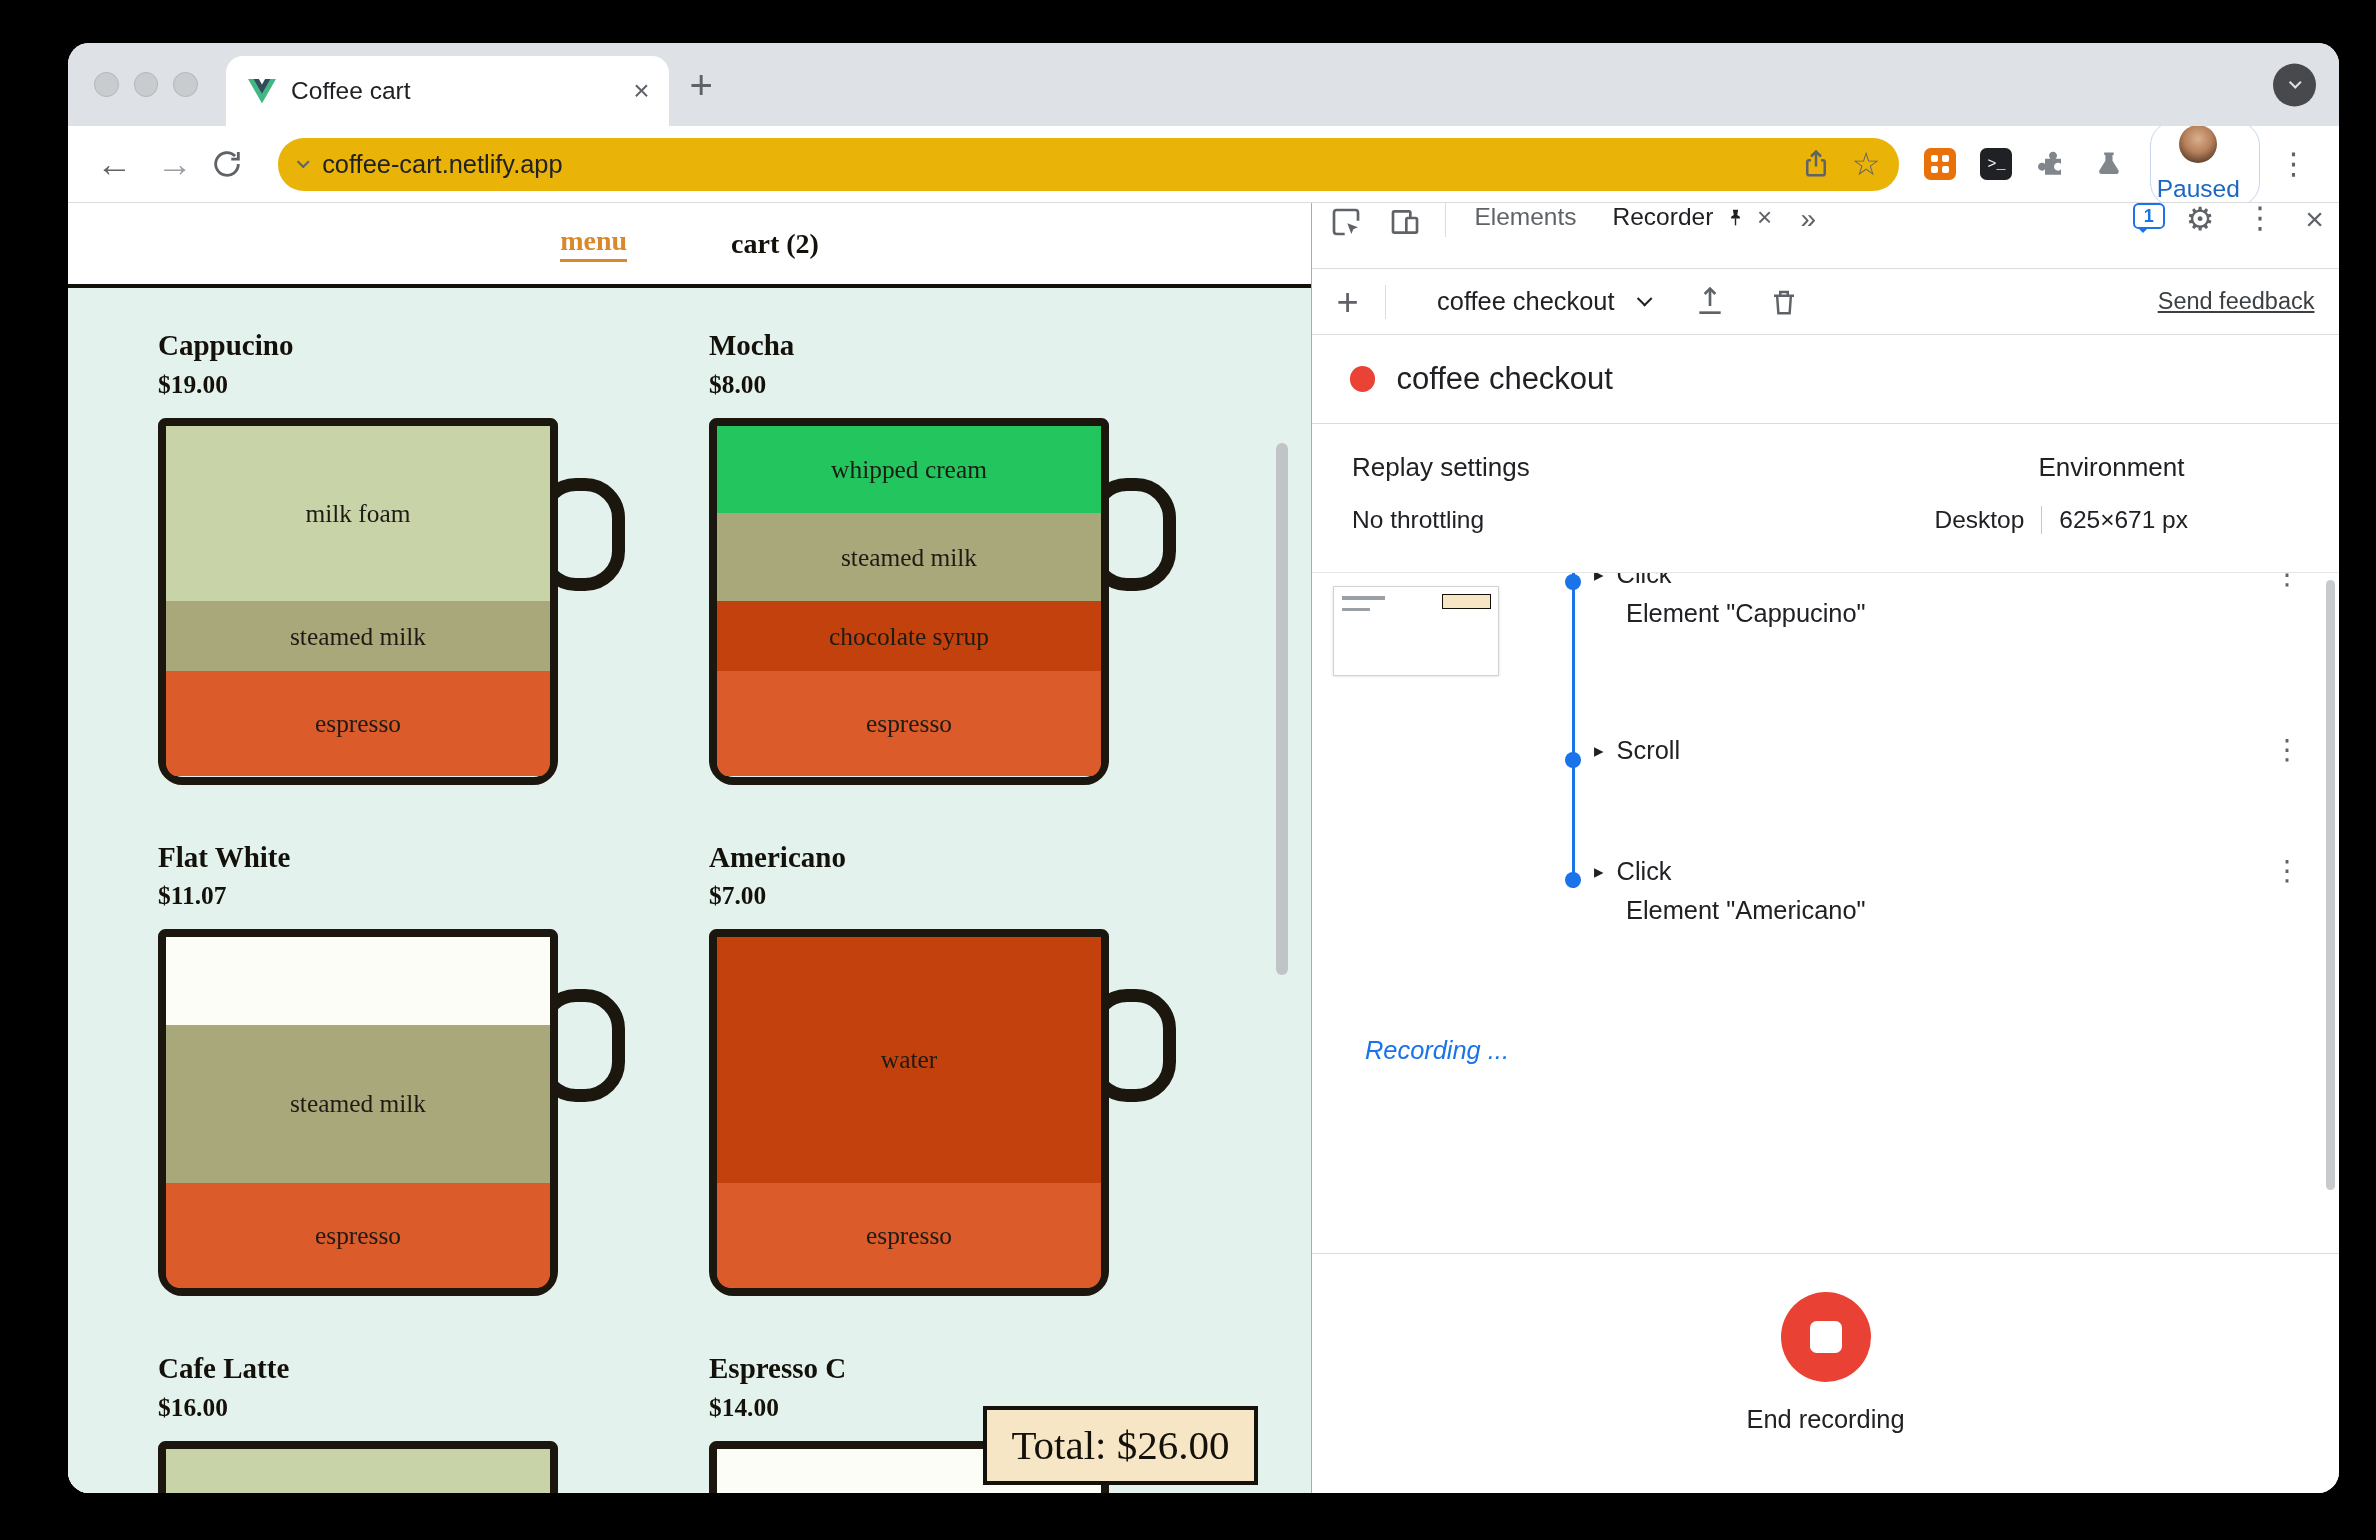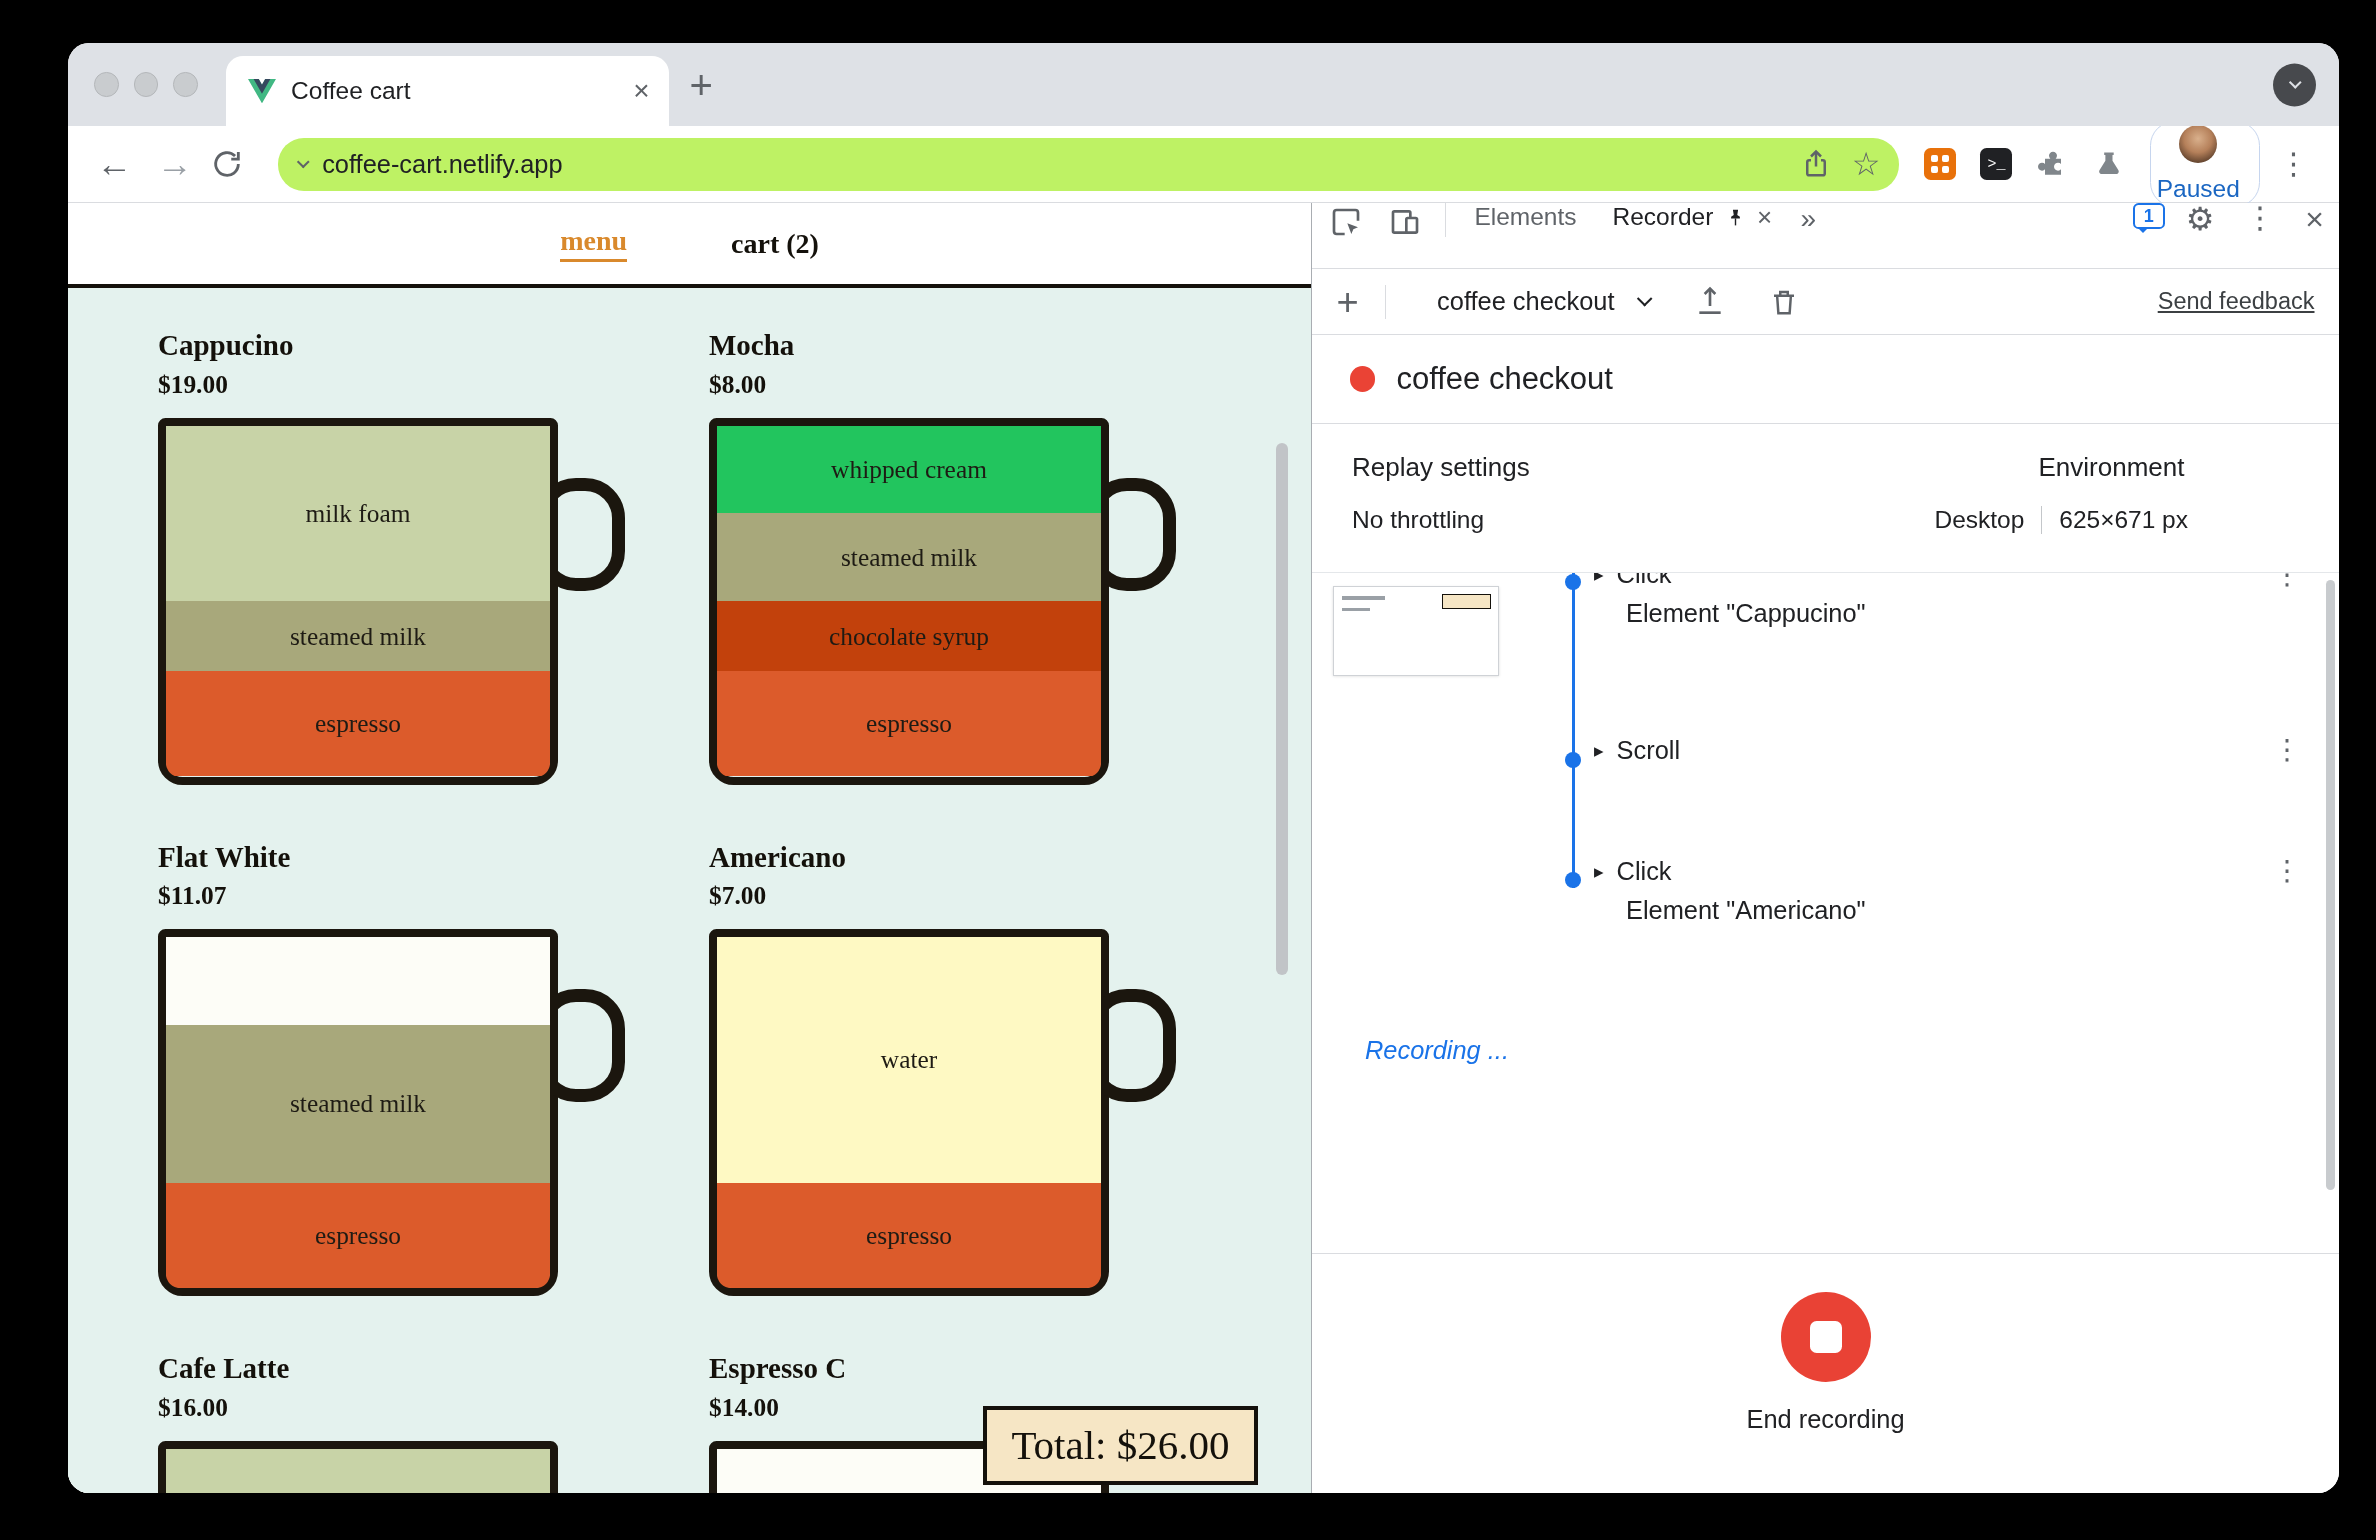--- a/index.html
+++ b/index.html
@@ -26,21 +26,21 @@
   .chev { display:inline-block; width:11.3px; height:11.3px; border-right:2.8px solid #5f6368;
           border-bottom:2.8px solid #5f6368; transform:rotate(45deg) translate(-1.9px,-1.9px); }
   .chev.white { border-color:#DEE1E6; }
   .chev.small { width:8.5px; height:8.5px; border-width:2.4px; }
 
   
   .toolbar { height:77px; background:#fff; display:flex; align-items:center; padding:0 21px; gap:9.4px;
              border-bottom:0.9px solid #DADCE0; }
   .nav-ic { font-size:36px; color:#5F6368; width:51px; text-align:center; line-height:1; }
   .nav-ic.fwd { color:#9AA0A6; }
-  .omnibox { flex:1; height:53px; background:#bef264; border-radius:26px; display:flex; align-items:center;
+  .omnibox { flex:1; height:53px; background:#eab308; border-radius:26px; display:flex; align-items:center;
              padding:0 19px 0 21px; gap:15px; margin:0 7.5px; }
   .url { font-size:25.4px; color:#202124; flex:1; }
   .ob-icons { display:flex; align-items:center; gap:21px; }
   .star { font-size:32px; color:#5F6368; line-height:1; }
   .ext { width:36px; height:36px; display:flex; align-items:center; justify-content:center; margin:0 5.6px; }
   .ext-grid { width:32px; height:32px; border-radius:6.6px; background:#E8710A; display:grid;
               grid-template-columns:1fr 1fr; gap:3.8px; padding:6.6px; }
   .ext-grid i { background:#fff; border-radius:1.9px; }
   .ext-term { width:32px; height:32px; border-radius:6.6px; background:#202124; color:#fff;
               font-family:"Liberation Mono",monospace; font-size:15px; display:flex;
@@ -292,21 +292,21 @@
                   </div>
                 </div>
     </div>
   </div>
             <div class="item">
     <div class="item-name">Americano</div>
     <div class="item-price">$7.00</div>
     <div class="cup">
       <div class="cup-handle"></div>
       <div class="cup-layers">
-                  <div class="layer" style="height: 70%; background: #fef9c3;">
+                  <div class="layer" style="height: 70%; background: #c2410c;">
                     <span>water</span>
                   </div>
                   <div class="layer" style="height: 30%; background: rgb(220, 91, 43);">
                     <span>espresso</span>
                   </div>
                 </div>
     </div>
   </div>
             <div class="item">
     <div class="item-name">Cafe Latte</div>

